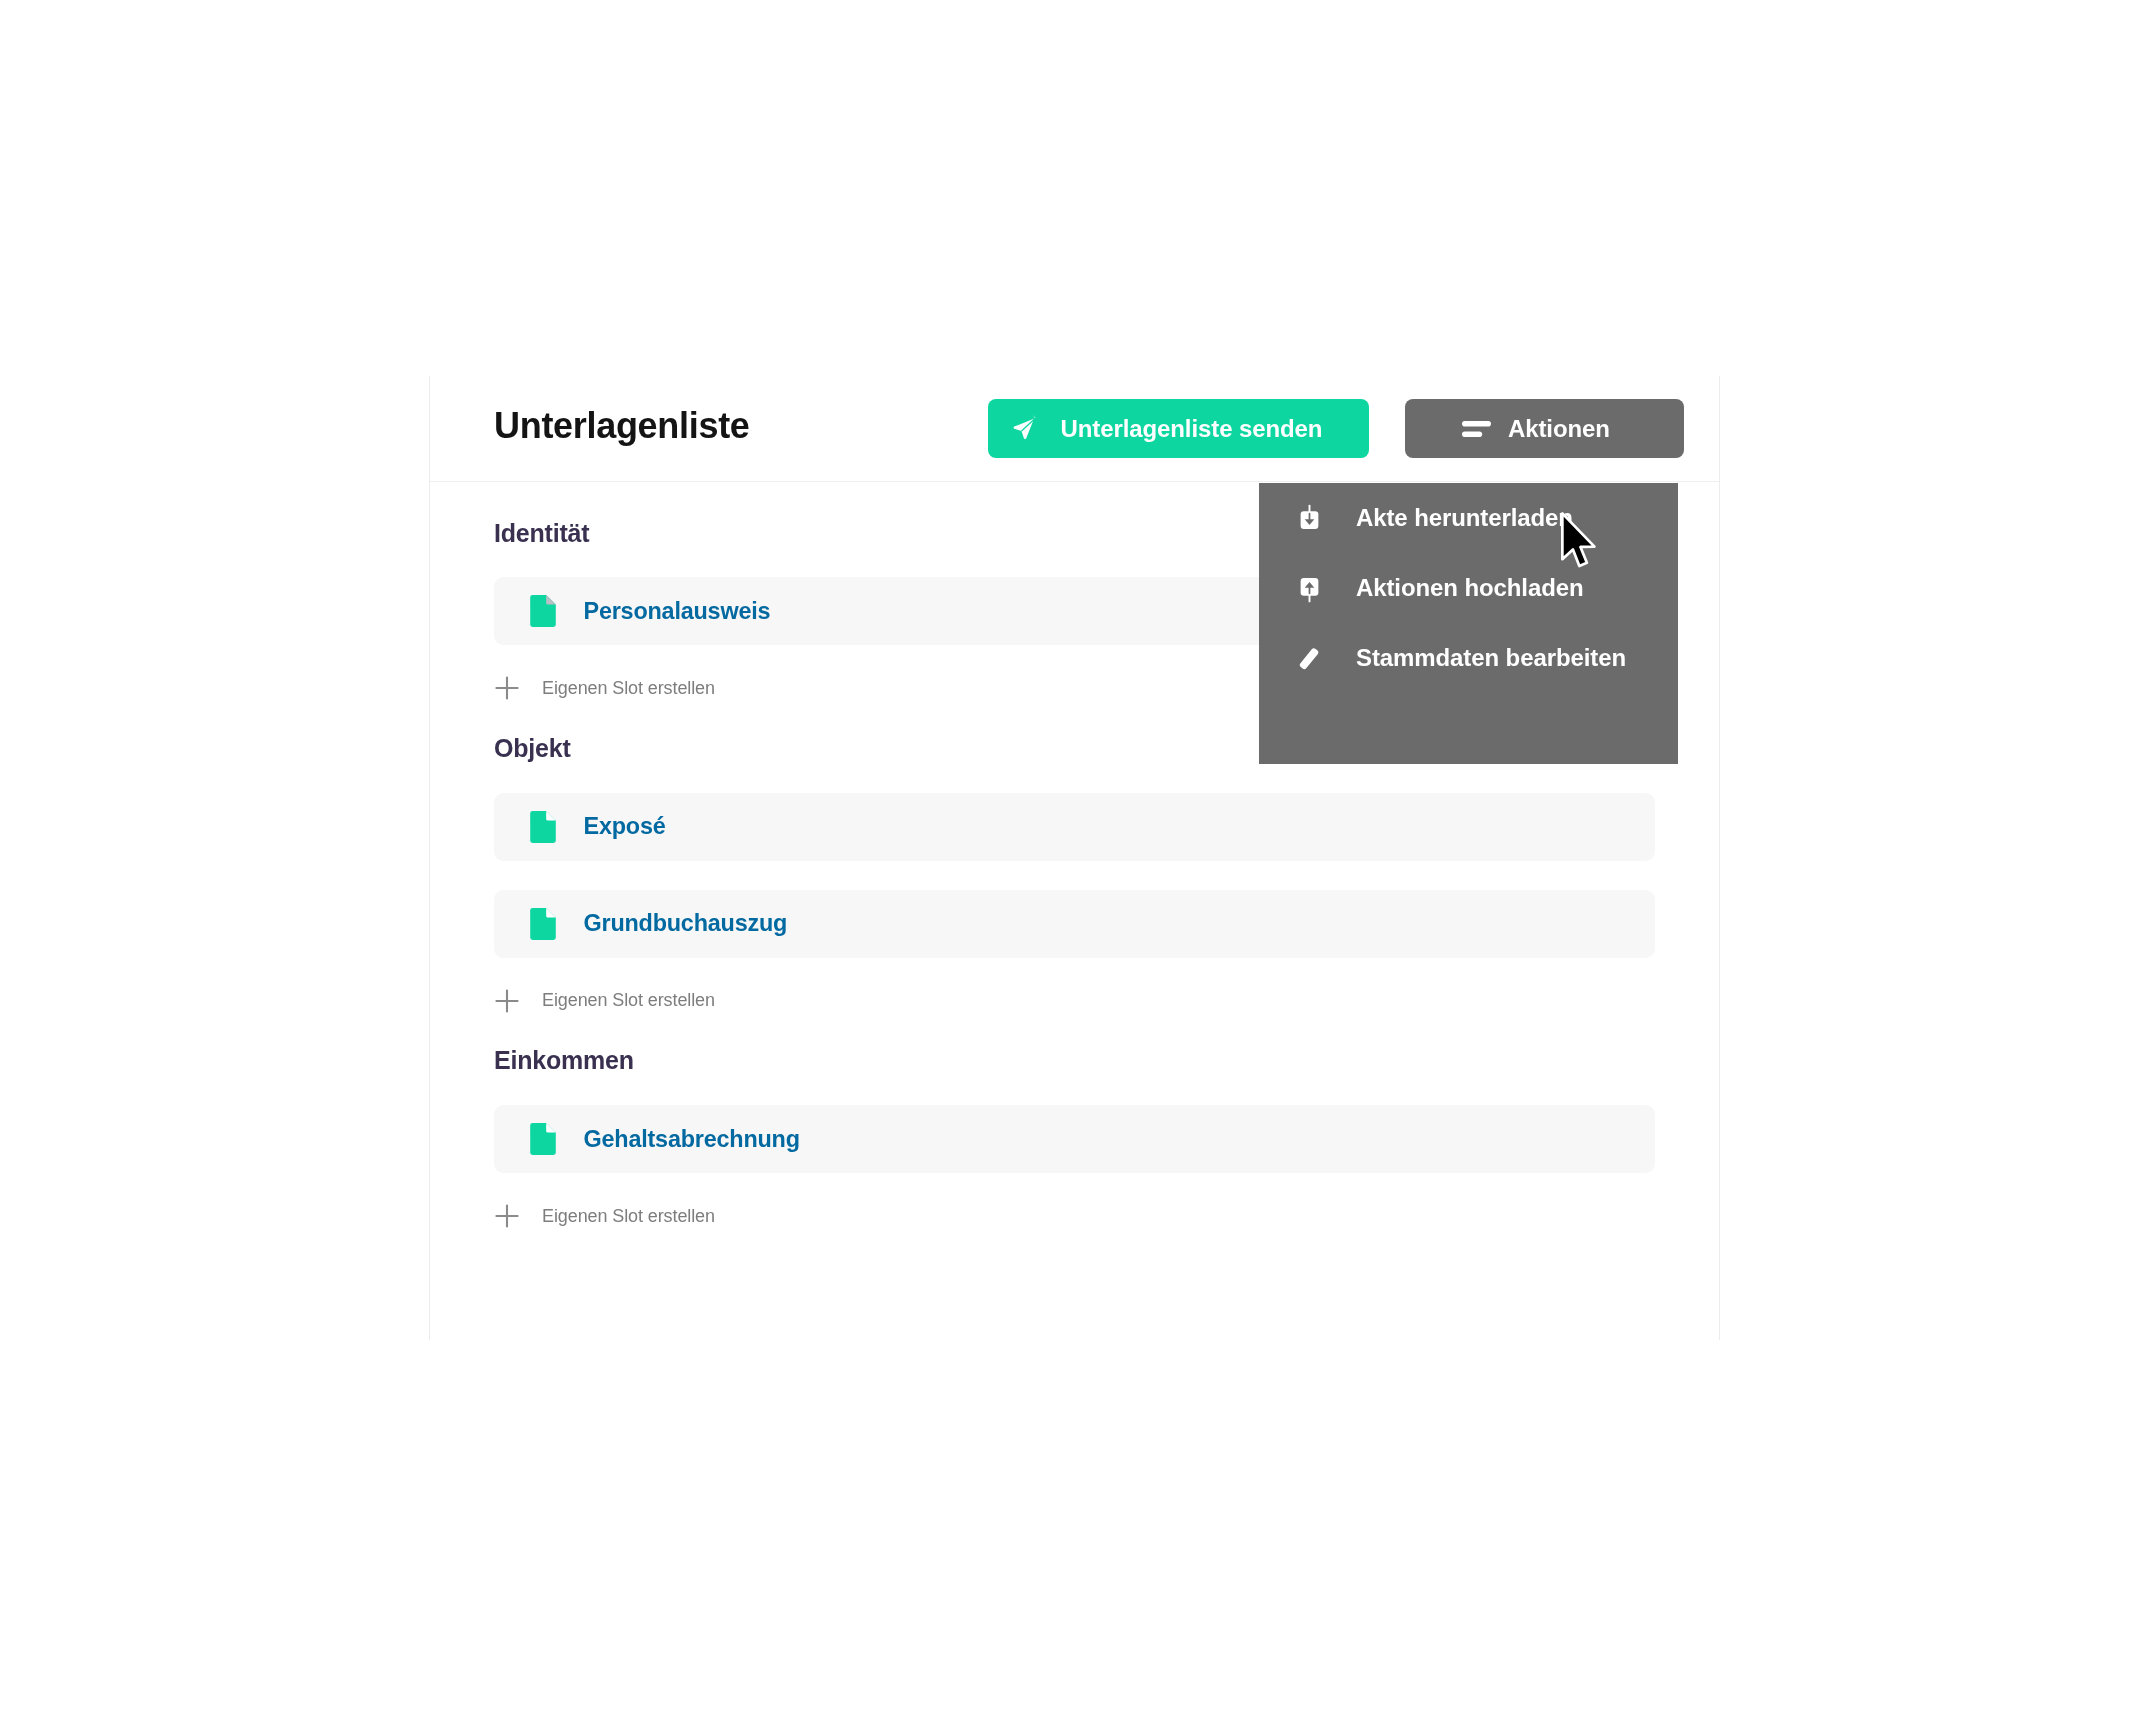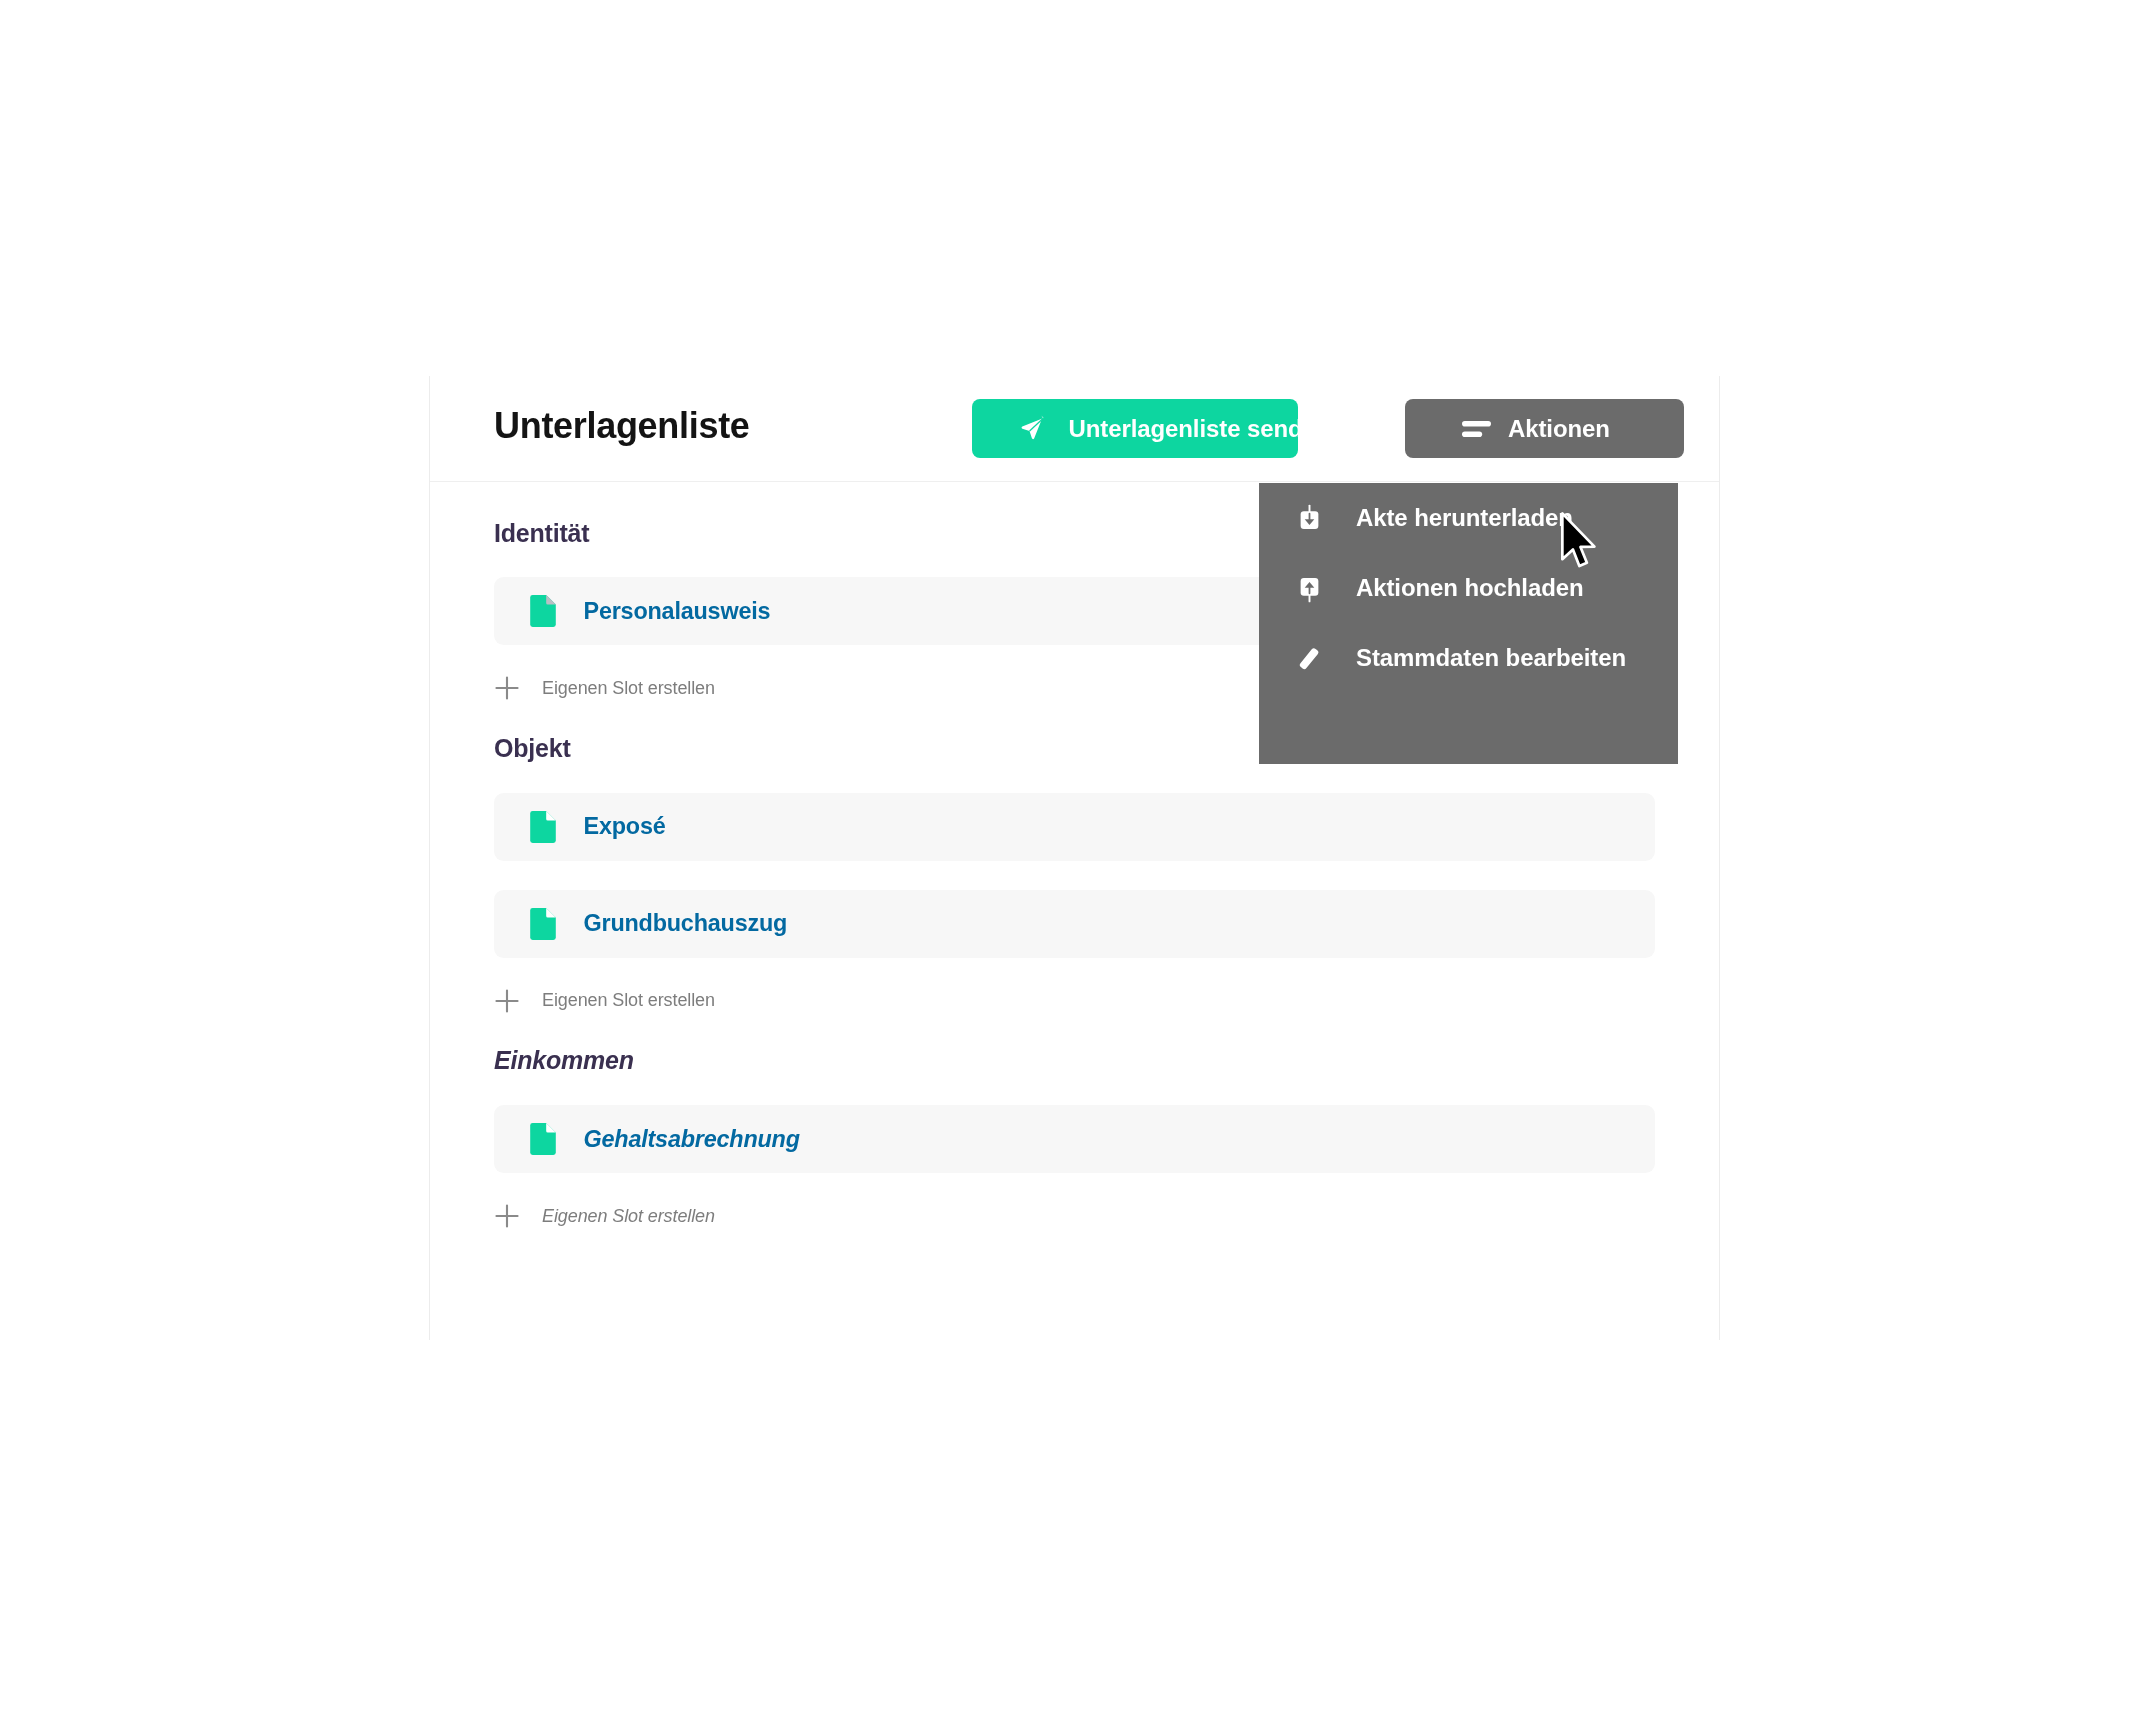--- a/index.html
+++ b/index.html
@@ -51,26 +51,26 @@
     display: flex;
     align-items: center;
     border: none;
     border-radius: 8px;
     cursor: pointer;
     padding: 0;
     font-family: "Liberation Sans", sans-serif;
     box-sizing: border-box;
   }
   .btn-send {
-    left: 542px;
+    left: 558px;
     top: 23.4px;
-    width: 326px;
+    width: 381px;
     height: 59px;
     background: #0dd6a0;
-    padding-left: 47px;
+    padding-left: 23px;
   }
   .btn-send .btn-label {
     font-size: 24px;
     font-weight: 600;
     color: #ffffff;
     margin-left: 22px;
     white-space: nowrap;
     letter-spacing: -0.1px;
   }
   .btn-actions {
@@ -286,21 +286,21 @@
       <div class="add-row">
         <span>
           <svg class="icon-plus" viewBox="0 0 32 32" aria-hidden="true">
             <path d="M16 3v26M3 16h26" stroke="#8a8a8a" stroke-width="2.6" stroke-linecap="round" fill="none"></path>
           </svg>
         </span>
         <span class="add-label">Eigenen Slot erstellen</span>
       </div>
     </div>
 
-    <div class="section" style="padding-top:21px;font-style:italic;">
+    <div class="section" style="padding-top:21px;">
       <div class="section-title">Einkommen</div>
 
       <div style="height:30px;"></div>
 
       <div class="slot-row">
         <span>
           <svg class="icon-doc" viewBox="0 0 32 40" aria-hidden="true">
             <path d="M3 0h17l12 12v25a3 3 0 0 1-3 3H3a3 3 0 0 1-3-3V3a3 3 0 0 1 3-3z" fill="#0dd6a0"></path>
             <path d="M20 0l12 12H22a2 2 0 0 1-2-2V0z" fill="#ffffff"></path>
           </svg>

